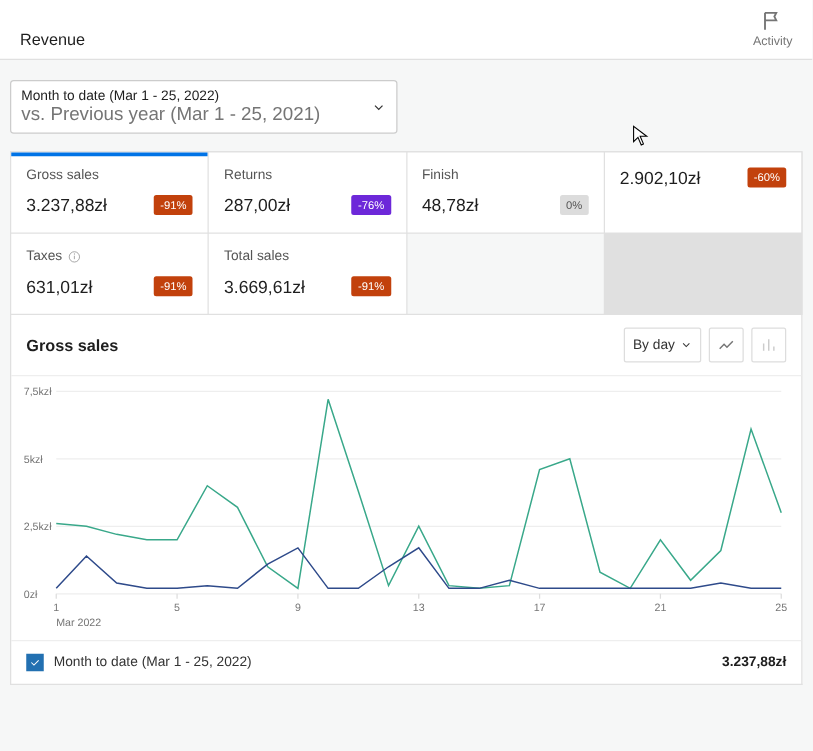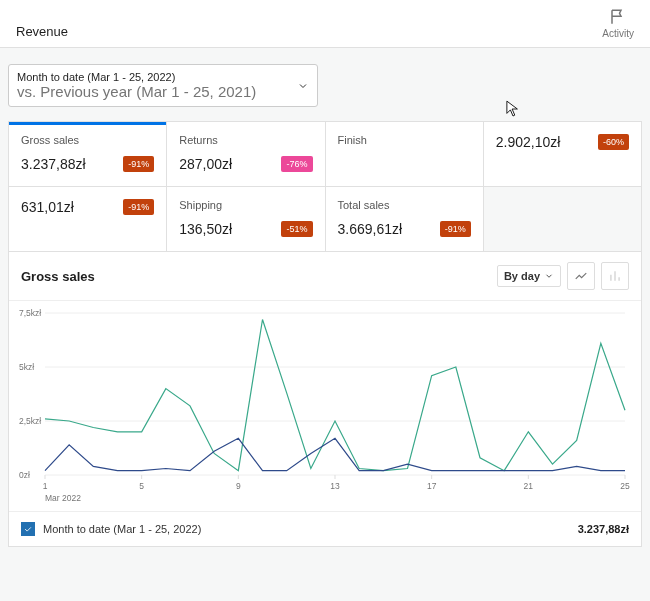--- a/index.html
+++ b/index.html
@@ -19,29 +19,29 @@
 .dr-sub { font-size: 15px; color: #757575; }
 
 .metrics { display: grid; grid-template-columns: repeat(4, 1fr); gap: 1px; background: #e0e0e0; border: 1px solid #e0e0e0; }
 .metric { background: #fff; padding: 12px 12px 14px; position: relative; }
 .metric.active { border-top: 3px solid #0073e6; padding-top: 9px; }
 .metric-label { font-size: 11px; color: #555; margin-bottom: 10px; display: flex; align-items: center; gap: 4px; }
 .metric-row { display: flex; align-items: center; justify-content: space-between; }
 .metric-value { font-size: 14px; font-weight: 400; color: #1e1e1e; }
 .badge { font-size: 9px; color: #fff; padding: 3px 5px; border-radius: 2px; }
 .badge.red { background: #c2410c; }
-.badge.green { background: #ec4899; }
+.badge.green { background: #6d28d9; }
 .badge.gray { background: #dcdcdc; color: #555; }
 .metric.empty { background: #f6f7f7; }
 .info-icon { width: 11px; height: 11px; fill: none; stroke: #999; stroke-width: 1.5; }
 
 .chart-card { background: #fff; border: 1px solid #e0e0e0; border-top: none; }
 .chart-head { display: flex; justify-content: space-between; align-items: center; padding: 10px 12px; border-bottom: 1px solid #eee; }
 .chart-title { font-size: 13px; font-weight: 600; }
-.chart-ctrl { display: flex; align-items: center; gap: 6px; font-weight: bold; }
+.chart-ctrl { display: flex; gap: 6px; }
 .by-sel { font-size: 11px; color: #333; display: flex; align-items: center; gap: 4px; padding: 4px 6px; border: 1px solid #ddd; border-radius: 2px; cursor: pointer; }
 .chart-icon { width: 28px; height: 28px; display: flex; align-items: center; justify-content: center; border: 1px solid #ddd; border-radius: 2px; }
 .chart-icon svg { width: 14px; height: 14px; stroke: #757575; fill: none; }
 .chart-icon.muted svg { stroke: #ccc; }
 
 .chart-body { padding: 6px 8px 0; }
 .chart-axis-label { font-size: 8.5px; fill: #757575; }
 .chart-line { fill: none; stroke-width: 1.2; }
 .chart-line.a { stroke: #39a88a; }
 .chart-line.b { stroke: #2e4a8a; }
@@ -94,38 +94,40 @@
       </div>
       <div class="metric">
         <div class="metric-label">Returns</div>
         <div class="metric-row">
           <div class="metric-value">287,00zł</div>
           <div class="badge green">-76%</div>
         </div>
       </div>
       <div class="metric">
         <div class="metric-label">Finish</div>
+        <div class="metric-row">
+          <div class="metric-value">48,78zł</div>
+          <div class="badge gray">0%</div>
+        </div>
       </div>
       <div class="metric">
         <div class="metric-row">
           <div class="metric-value">2.902,10zł</div>
           <div class="badge red">-60%</div>
         </div>
       </div>
       <div class="metric">
+        <div class="metric-label">Taxes<svg class="info-icon" viewBox="0 0 24 24">
+            <circle cx="12" cy="12" r="9"></circle>
+            <line x1="12" y1="10" x2="12" y2="16"></line>
+            <circle cx="12" cy="7" r="0.5"></circle>
+          </svg></div>
         <div class="metric-row">
           <div class="metric-value">631,01zł</div>
           <div class="badge red">-91%</div>
-        </div>
-      </div>
-      <div class="metric">
-        <div class="metric-label">Shipping</div>
-        <div class="metric-row">
-          <div class="metric-value">136,50zł</div>
-          <div class="badge red">-51%</div>
         </div>
       </div>
       <div class="metric">
         <div class="metric-label">Total sales</div>
         <div class="metric-row">
           <div class="metric-value">3.669,61zł</div>
           <div class="badge red">-91%</div>
         </div>
       </div>
       <div class="metric empty"></div>

